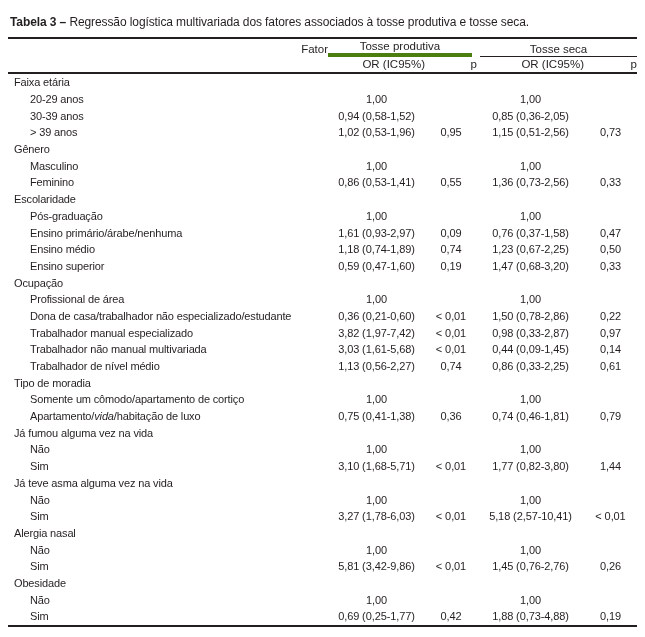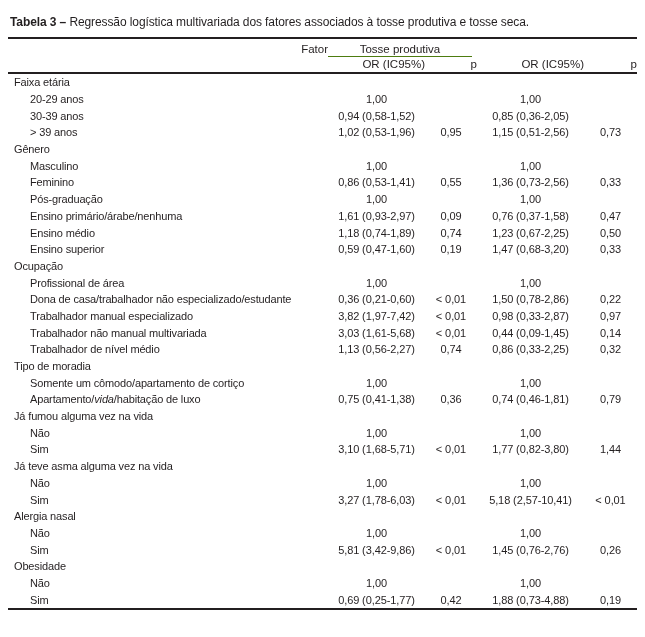--- a/index.html
+++ b/index.html
@@ -26,21 +26,21 @@
 
   .grid5 {
     display: grid;
     grid-template-columns: 320px 97px 52px 107px 53px;
   }
 
   .thead { border-bottom: 2px solid #231f20; font-size: 11.5px; }
   .thead .rowA { align-items: end; height: 18px; }
   .thead .rowB { align-items: end; height: 15px; }
   .h-fator { grid-column: 1; text-align: right; padding-bottom: 2px; }
-  .h-group1 { grid-column: 2 / 4; text-align: center; border-bottom: 1px solid #4d7c0f; margin-right: 5px; padding-bottom: 1px; }
+  .h-group1 { grid-column: 2 / 4; text-align: center; border-bottom: 4px solid #4d7c0f; margin-right: 5px; padding-bottom: 1px; }
   .h-group2 { grid-column: 4 / 6; text-align: center; border-bottom: 1px solid #231f20; margin-left: 3px; padding-bottom: 1px; }
   .h-sub { text-align: right; padding-bottom: 2px; }
 
   .tbody { border-bottom: 2px solid #231f20; font-size: 11px; }
   .tr { height: 16.7px; align-items: center; }
   .td { white-space: nowrap; overflow: visible; }
   .td.label { padding-left: 22px; letter-spacing: -0.15px; }
   .tr.cat .td.label { padding-left: 6px; }
   .td.val { text-align: center; letter-spacing: -0.1px; }
 </style>
@@ -50,20 +50,21 @@
 <div class="page">
 
   <p class="caption"><b>Tabela 3 –</b><span> Regressão logística multivariada dos fatores associados à tosse produtiva e tosse seca.</span></p>
 
   <div class="table">
 
     <div class="thead">
       <div class="grid5 rowA">
         <div class="h-fator">Fator</div>
         <div class="h-group1">Tosse produtiva</div>
+        <div class="h-group2">Tosse seca</div>
       </div>
       <div class="grid5 rowB">
         <div class="h-sub"></div>
         <div class="h-sub">OR (IC95%)</div>
         <div class="h-sub">p</div>
         <div class="h-sub">OR (IC95%)</div>
         <div class="h-sub">p</div>
       </div>
     </div>
 
@@ -110,20 +111,27 @@
           <div class="td val">1,00</div>
           <div class="td val"></div>
         </div>
         <div class="grid5 tr">
           <div class="td label">Feminino</div>
           <div class="td val">0,86 (0,53-1,41)</div>
           <div class="td val">0,55</div>
           <div class="td val">1,36 (0,73-2,56)</div>
           <div class="td val">0,33</div>
         </div>
+        <div class="grid5 tr cat">
+          <div class="td label">Escolaridade</div>
+          <div class="td val"></div>
+          <div class="td val"></div>
+          <div class="td val"></div>
+          <div class="td val"></div>
+        </div>
         <div class="grid5 tr">
           <div class="td label">Pós-graduação</div>
           <div class="td val">1,00</div>
           <div class="td val"></div>
           <div class="td val">1,00</div>
           <div class="td val"></div>
         </div>
         <div class="grid5 tr">
           <div class="td label">Ensino primário/árabe/nenhuma</div>
           <div class="td val">1,61 (0,93-2,97)</div>
@@ -178,21 +186,21 @@
           <div class="td val">3,03 (1,61-5,68)</div>
           <div class="td val">&lt; 0,01</div>
           <div class="td val">0,44 (0,09-1,45)</div>
           <div class="td val">0,14</div>
         </div>
         <div class="grid5 tr">
           <div class="td label">Trabalhador de nível médio</div>
           <div class="td val">1,13 (0,56-2,27)</div>
           <div class="td val">0,74</div>
           <div class="td val">0,86 (0,33-2,25)</div>
-          <div class="td val">0,32</div>
+          <div class="td val">0,61</div>
         </div>
         <div class="grid5 tr cat">
           <div class="td label">Tipo de moradia</div>
           <div class="td val"></div>
           <div class="td val"></div>
           <div class="td val"></div>
           <div class="td val"></div>
         </div>
         <div class="grid5 tr">
           <div class="td label">Somente um cômodo/apartamento de cortiço</div>

